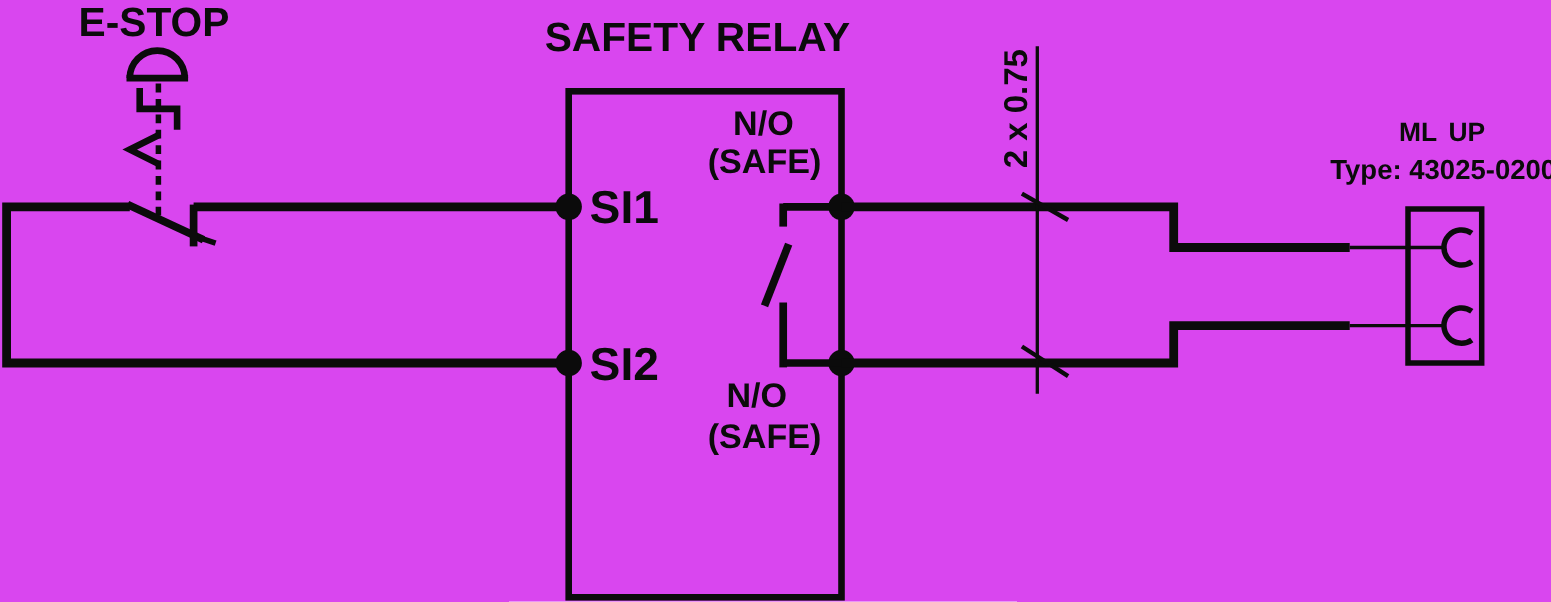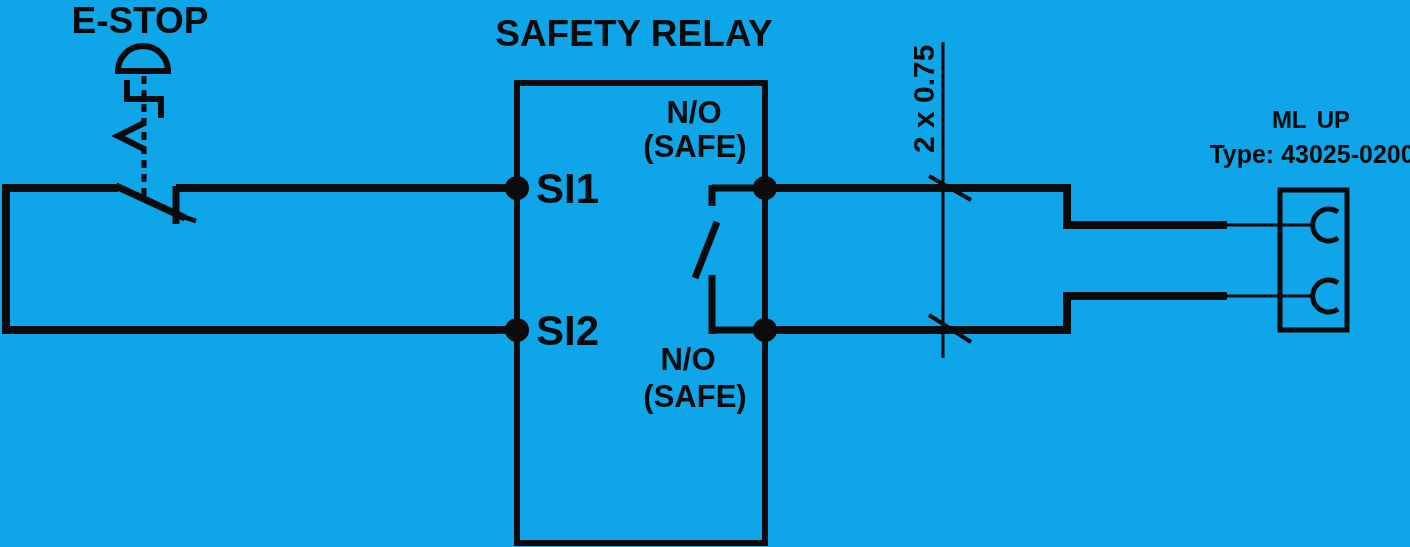--- a/index.html
+++ b/index.html
@@ -4,21 +4,21 @@
 <style>
   html, body {
     margin: 0;
     padding: 0;
     background: #ffffff;
   }
   .stage {
     width: 1410px;
     height: 547px;
     position: relative;
-    background: #0ea5e9;
+    background: #d946ef;
     overflow: hidden;
   }
   svg text {
     font-family: "Liberation Sans", "DejaVu Sans", sans-serif;
     font-weight: bold;
     fill: #0b0b0b;
   }
   .t37 { font-size: 37px; }
   .t42 { font-size: 42px; }
   .t31 { font-size: 31px; }

